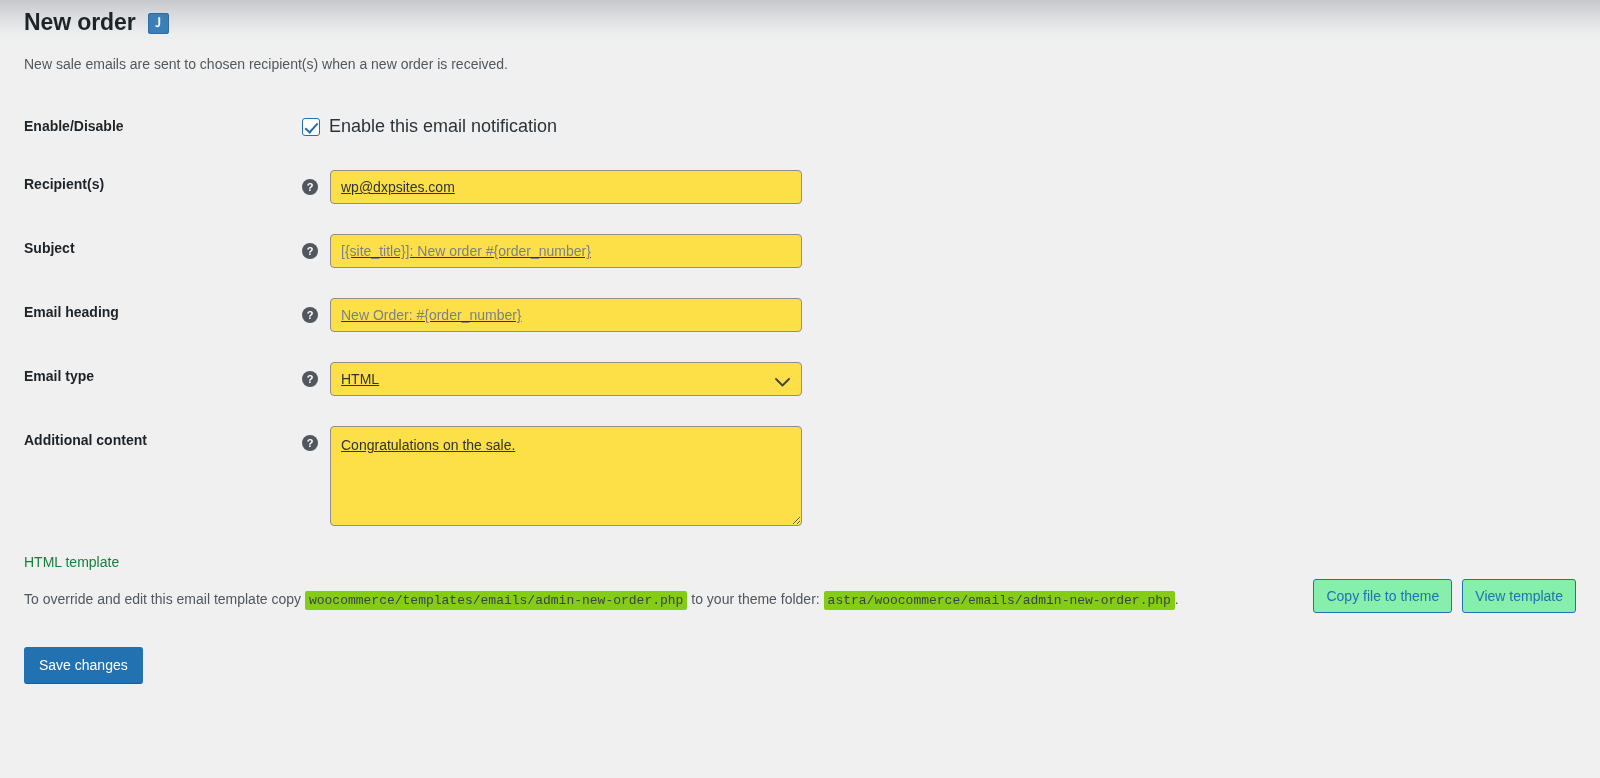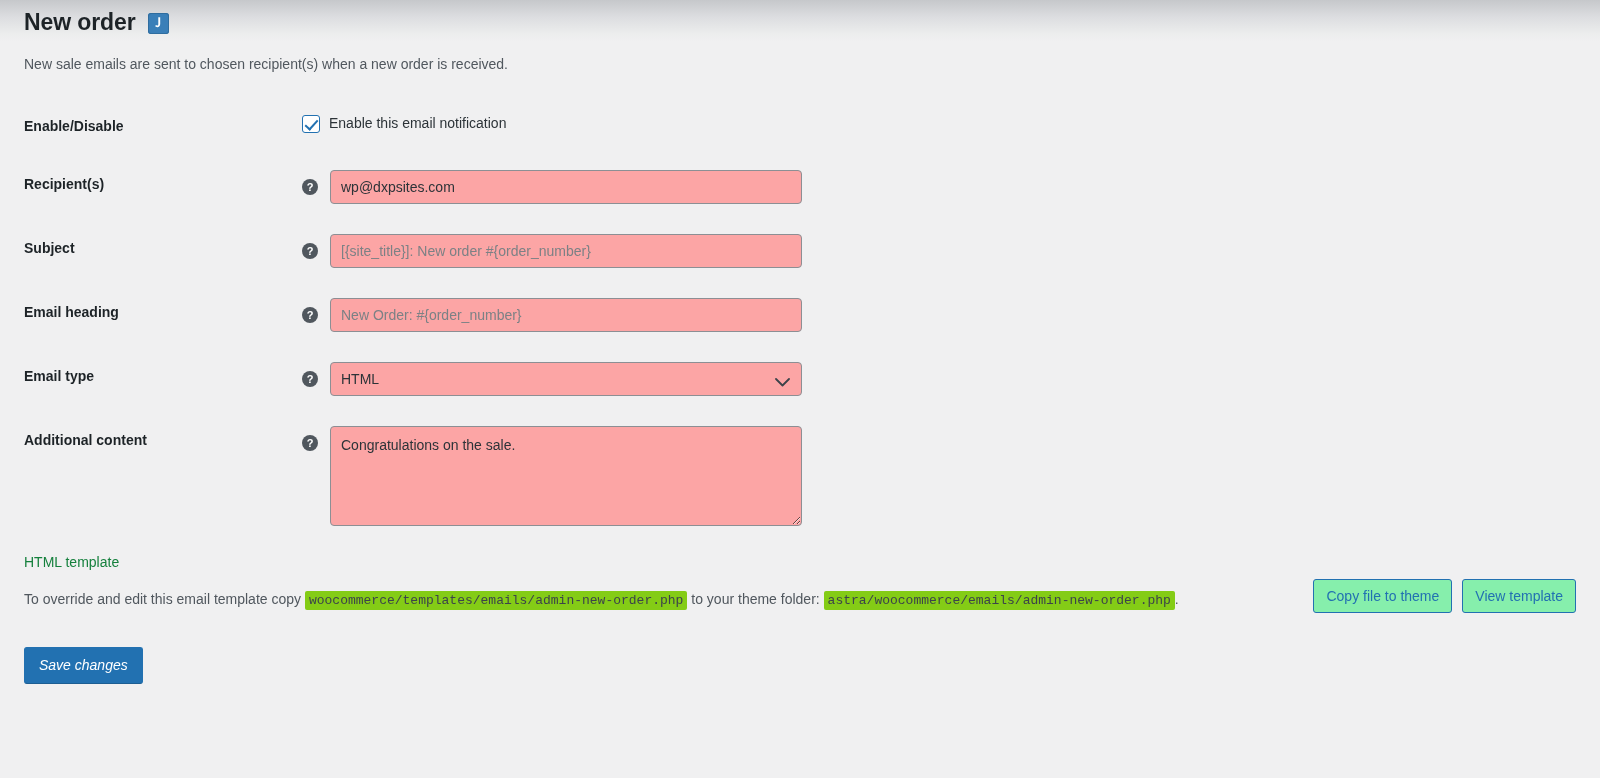--- a/index.html
+++ b/index.html
@@ -113,26 +113,27 @@
     user-select: none;
   }
 
   
   .text-input {
     width: 472px;
     height: 34px;
     padding: 0 10px;
     border: 1px solid #8c8f94;
     border-radius: 4px;
-    background: #fca5a5;
+    background: #fde047;
     font-family: "Liberation Sans", sans-serif;
     font-size: 14px;
     color: #2c3338;
     line-height: 32px;
     box-shadow: 0 0 0 transparent;
+    text-decoration: underline;
   }
   .text-input::placeholder { color: #7c8185; opacity: 1; }
 
   textarea.text-input {
     height: 100px;
     line-height: 1.5;
     padding: 8px 10px;
     resize: vertical;
   }
 
@@ -177,21 +178,21 @@
     position: absolute;
     left: 5px;
     top: 1px;
     width: 5px;
     height: 11px;
     border: solid #2271b1;
     border-width: 0 2.2px 2.2px 0;
     transform: rotate(42deg);
   }
   .cb-label {
-    font-size: 14px;
+    font-size: 18px;
     color: #2c3338;
     cursor: pointer;
     line-height: 1.4;
   }
 
   
   .template-section {
     margin-top: 12px;
     position: relative;
     padding-right: 330px;
@@ -246,21 +247,20 @@
     border: 1px solid #2271b1;
     border-bottom-color: #1d5e92;
     color: #fff;
     border-radius: 3px;
     height: 37px;
     padding: 0 14px;
     font-size: 14px;
     font-family: "Liberation Sans", sans-serif;
     cursor: pointer;
     line-height: 35px;
-    font-style: italic;
   }
 </style>
 </head>
 <body>
 
 <div class="top-shade"></div>
 
 <div class="page">
 
   <div class="page-title-row">

